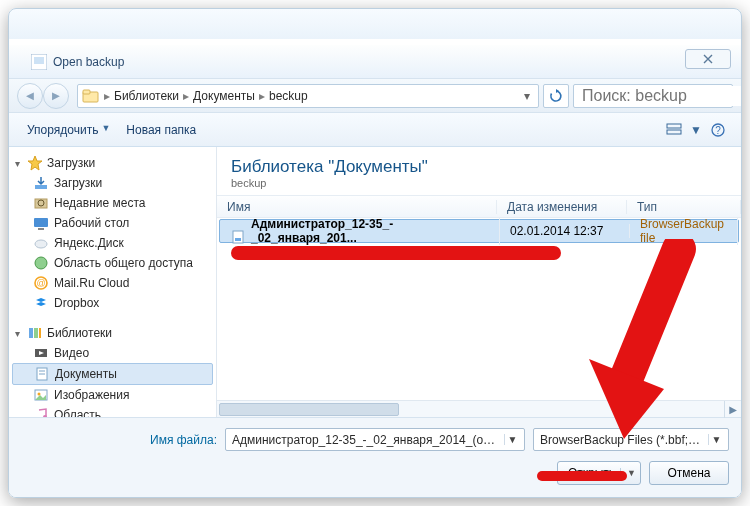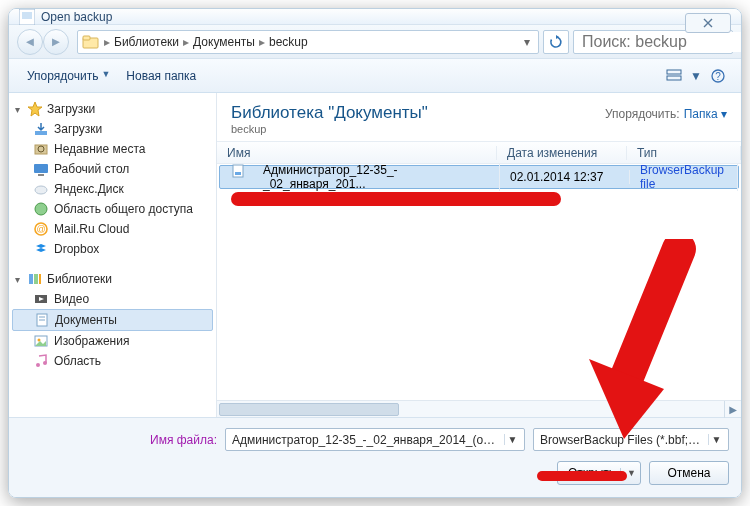--- a/index.html
+++ b/index.html
@@ -4,23 +4,24 @@
 <style>
   * { box-sizing: border-box; font-family: "Segoe UI", Tahoma, sans-serif; }
   body { margin: 0; padding: 8px; background: #fff; }
   .window {
     width: 734px; height: 490px; border: 1px solid #bcd0e0;
     border-radius: 8px; background: linear-gradient(#f7fbff,#eaf3fb 30px,#fff 30px);
     box-shadow: 0 4px 18px rgba(0,0,0,.35);
     display: flex; flex-direction: column; overflow: hidden;
   }
   .titlebar {
-    height: 16px; display: flex; align-items: center; padding: 0 10px;
+    height: 34px; display: flex; align-items: center; padding: 0 22px;
     background: linear-gradient(#fdfefe,#e9f2fb); border-bottom: 1px solid #d6e3ef;
     position: relative;
+    margin-top: 36px;
   }
   .title-icon { width:16px; height:16px; margin-right:6px; }
   .title-text { color:#2b4b6f; font-size:12px; }
   .win-close {
     position:absolute; right:10px; top:4px; width:46px; height:20px;
     border:1px solid #b0c4d8; border-radius:3px; background:#f3f8fc;
     display:flex; align-items:center; justify-content:center; font-size:11px; color:#5a7a9a;
   }
   .navbar {
     height:34px; display:flex; align-items:center; padding:3px 8px;
@@ -82,35 +83,35 @@
   .libhead-right { font-size:12px; color:#6a6a6a; display:flex; align-items:flex-start; gap:4px; padding-top:4px; }
   .libhead-right .link { color:#1a66b3; }
   .cols {
     display:flex; font-size:12px; color:#3a5a7a; border-bottom:1px solid #e6edf4;
     background:linear-gradient(#fdfeff,#f1f6fb); height:22px; align-items:center;
   }
   .col { padding:0 10px; border-right:1px solid #e6edf4; }
   .c1 { width:280px; } .c2 { width:130px; } .c3 { flex:1; }
   .rows { flex:1; overflow:auto; font-size:12px; position:relative; }
   .row { display:flex; align-items:center; height:24px; }
-  .row .c1 { display:flex; align-items:flex-start; gap:17px; }
+  .row .c1 { display:flex; align-items:flex-end; gap:5px;font-weight:bold; }
   .row.sel { background:#cfe4f7; border:1px solid #7fb2e0; border-radius:2px; margin:1px 2px; }
   .redact {
     position:absolute; left:14px; top:28px; width:330px; height:14px;
     background:#e31313; border-radius:7px;
   }
   .hscroll { height:17px; border-top:1px solid #e0e8f0; background:#f4f8fc; position:relative; }
   .hscroll .thumb { position:absolute; left:2px; top:2px; height:13px; width:180px; background:#d0dde9; border:1px solid #b5c8da; border-radius:2px; }
   .hscroll .rbtn { position:absolute; right:0; top:0; width:17px; height:17px; border-left:1px solid #d0dde9; display:flex; align-items:center; justify-content:center; color:#6a88a5; font-size:10px; }
   .footer {
     border-top:1px solid #d6e3ef; background:#f1f6fb; padding:10px 12px 12px;
     display:flex; flex-direction:column; gap:10px; font-size:12px;
   }
   .frow { display:flex; align-items:center; gap:8px; justify-content:flex-end; }
-  .frow .lab { color:#a21caf; }
+  .frow .lab { color:#0369a1; }
   .combo {
     height:23px; border:1px solid #a9bed2; background:#fff; display:flex; align-items:center;
     padding:0 4px 0 6px; border-radius:2px; color:#2b2b2b;
   }
   .combo .txt { flex:1; overflow:hidden; white-space:nowrap; text-overflow:ellipsis; }
   .combo .dd { width:16px; text-align:center; color:#444; font-size:10px; border-left:1px solid #cfdbe7; margin-left:4px; }
   .fn-combo { width:300px; }
   .ft-combo { width:196px; }
   .btn {
     height:24px; min-width:80px; border:1px solid #9db7cf; background:linear-gradient(#fdfeff,#e6eef6);
@@ -340,43 +341,39 @@
           </div>
       </div>
     </div>
 
     <div class="main">
       <div class="libhead">
         <div class="libhead-left">
           <div class="libtitle">Библиотека "Документы"</div>
           <div class="libsub">beckup</div>
         </div>
-        <div class="libhead-right">
-          <span>Упорядочить:</span>
-          <span class="link"><span>Папка</span> ▾</span>
-        </div>
       </div>
       <div class="cols">
         <div class="col c1">Имя</div>
         <div class="col c2">Дата изменения</div>
         <div class="col c3">Тип</div>
       </div>
       <div class="rows">
         <div class="row sel">
           <div class="col c1">
             <span>
                 <svg width="16" height="16">
                   <rect x="3" y="2" width="10" height="12" fill="#fff" stroke="#7fa5c8"></rect>
                   <rect x="5" y="9" width="6" height="3" fill="#6aa9e6"></rect>
                 </svg>
               </span>
             <span>Администратор_12-35_-_02_января_201...</span>
           </div>
           <div class="col c2">02.01.2014 12:37</div>
-          <div class="col c3" style="color:#1d4ed8">BrowserBackup file</div>
+          <div class="col c3" style="color:#a16207">BrowserBackup file</div>
         </div>
         <div class="redact"></div>
       </div>
       <div class="hscroll">
         <div class="thumb"></div>
         <div class="rbtn">▶</div>
       </div>
     </div>
   </div>
 

